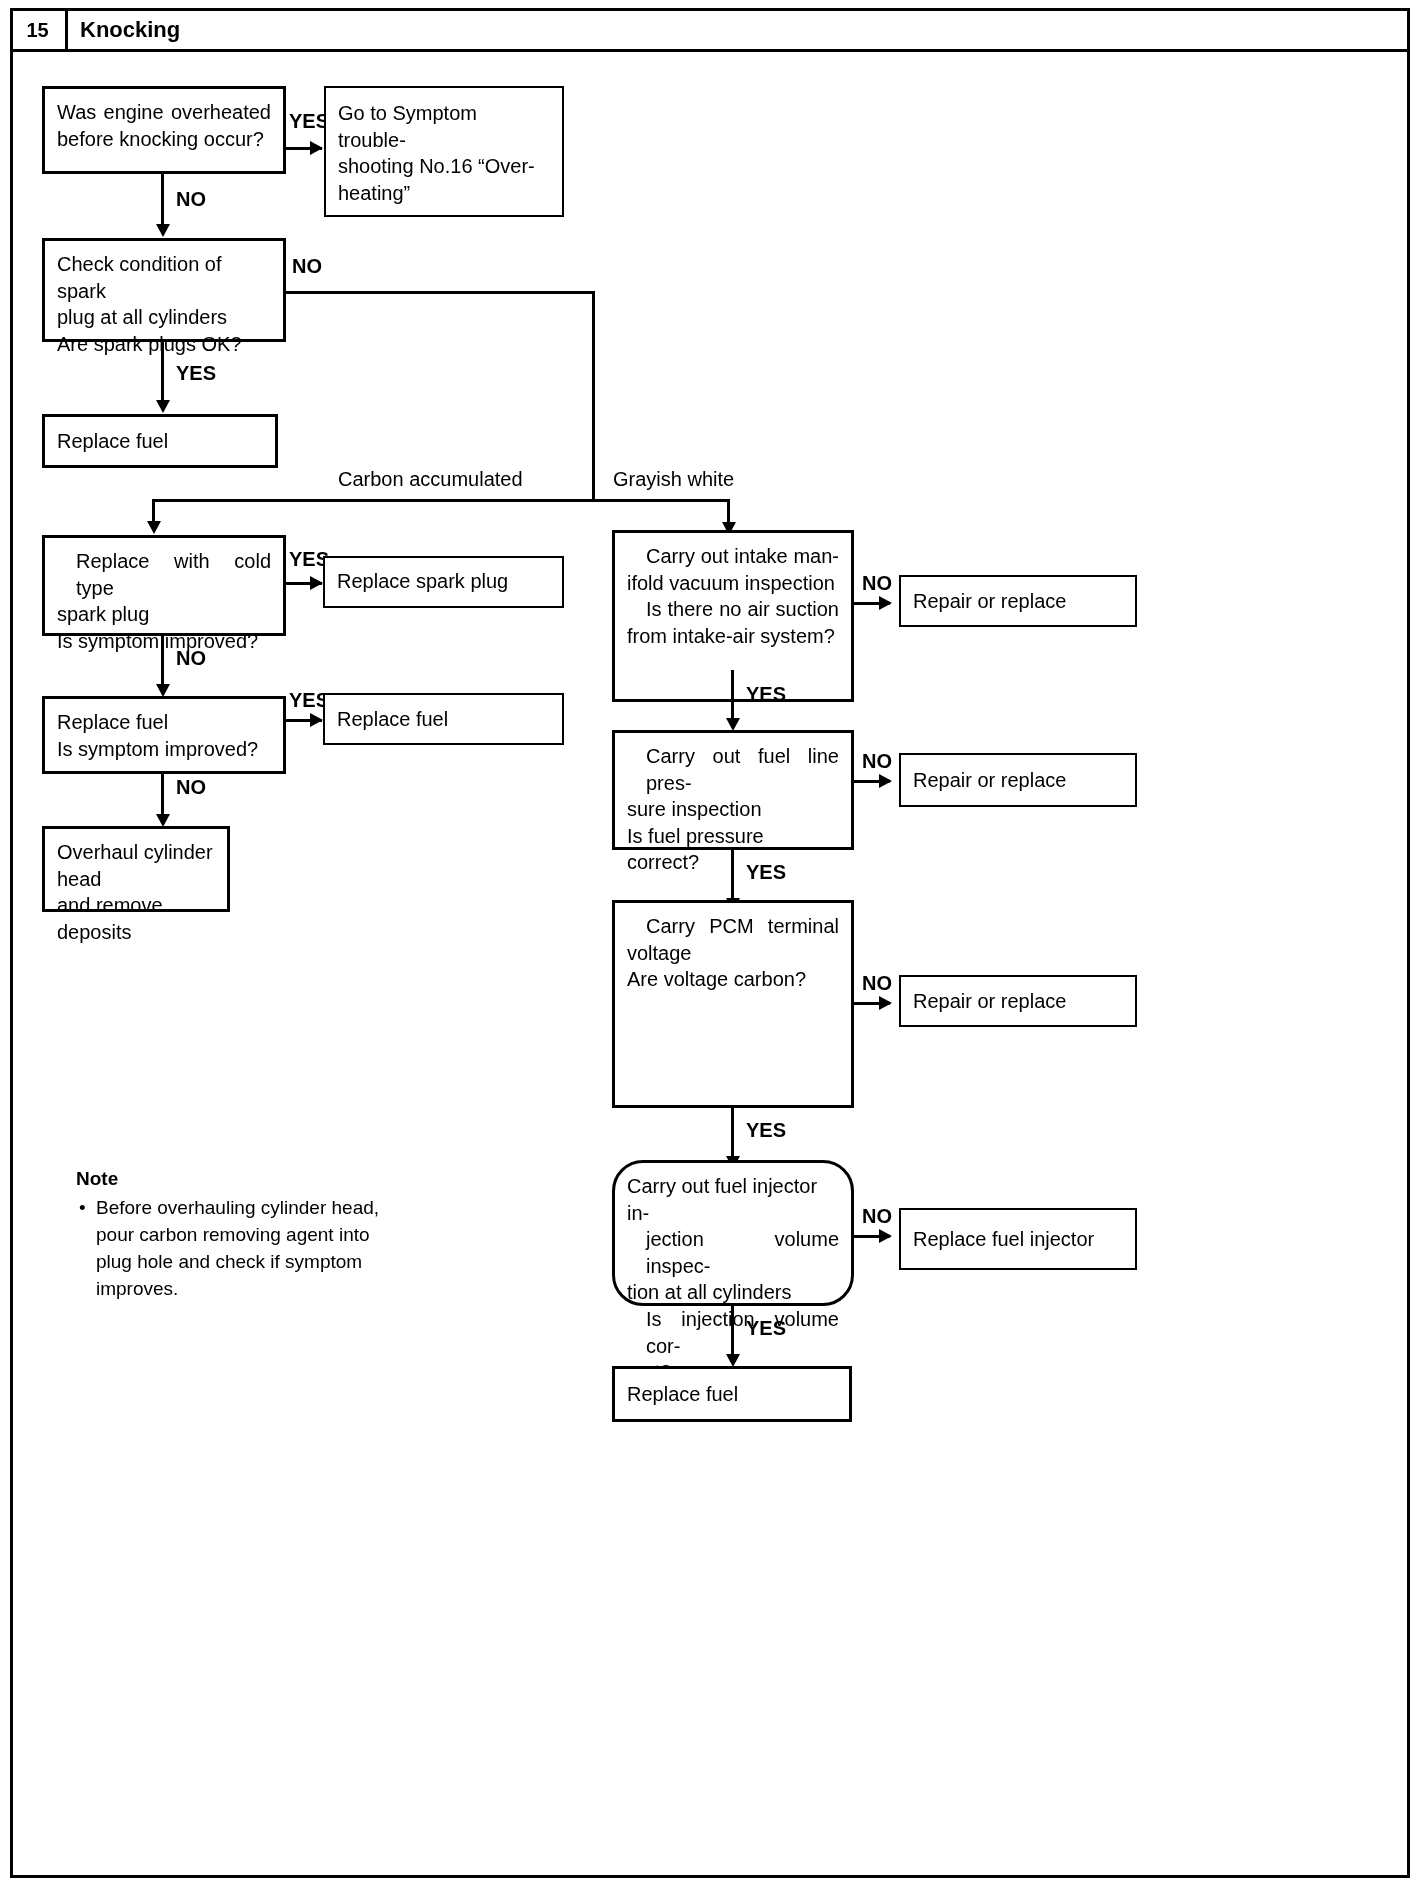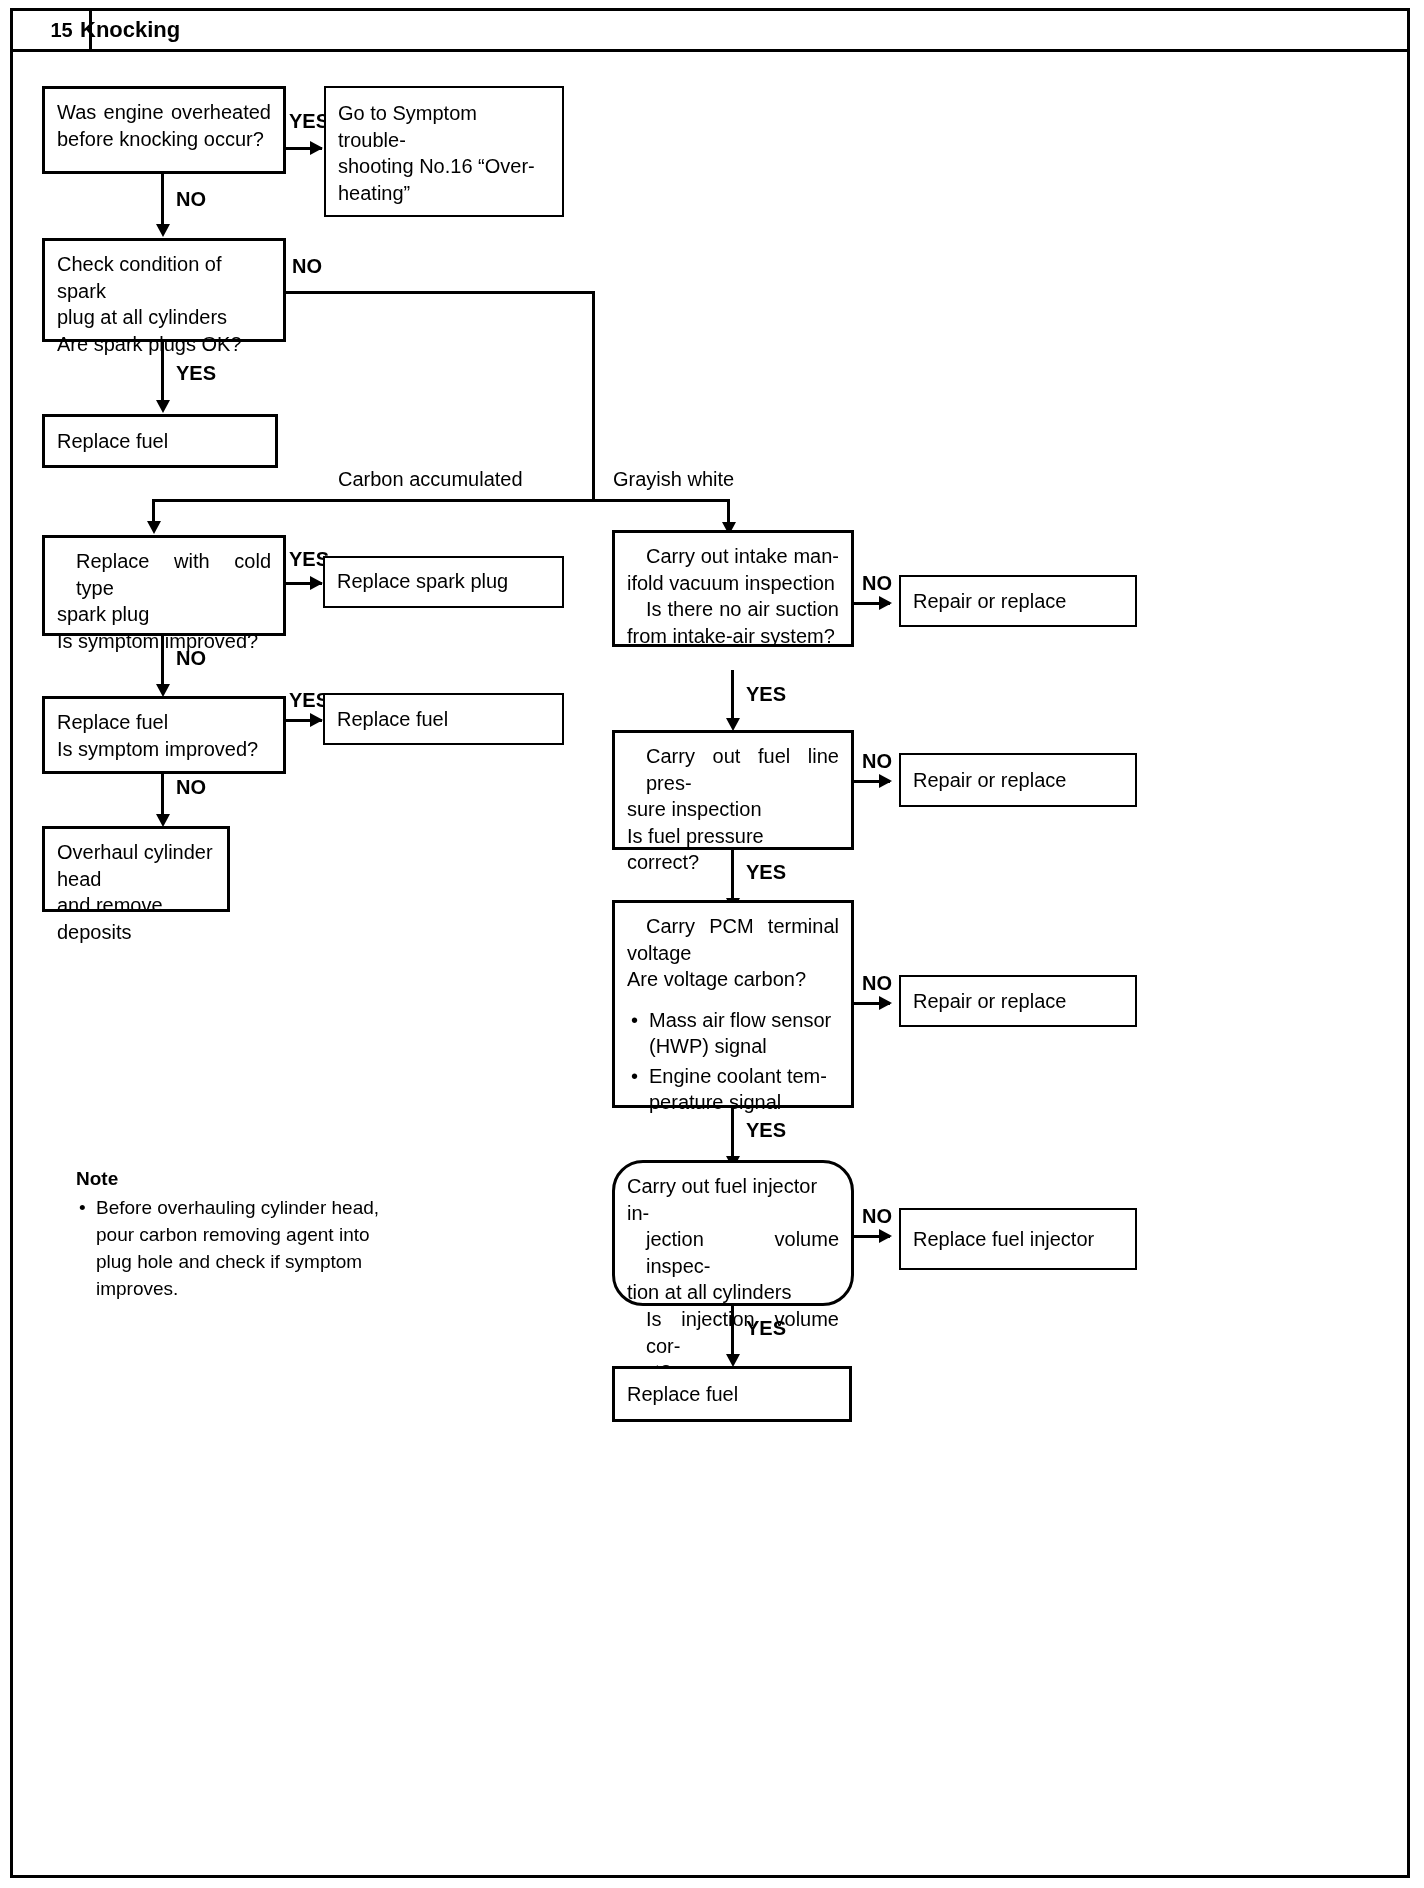--- a/index.html
+++ b/index.html
@@ -30,21 +30,21 @@
     border-bottom:3px solid #000;
     box-sizing:border-box;
   }
   .header-num{
     position:absolute;
     left:10px; top:8px;
     width:58px; height:44px;
     border-right:3px solid #000;
     box-sizing:border-box;
     display:flex; align-items:center; justify-content:center;
-    font-weight:bold; font-size:20px;margin-left:24px;
+    font-weight:bold; font-size:20px;
   }
   .header-title{
     position:absolute;
     left:80px; top:8px;
     height:44px;
     display:flex; align-items:center;
     font-weight:bold; font-size:22px;
   }
 
   
@@ -230,21 +230,21 @@
     <ul>
       <li>
         <span>Before overhauling cylinder head,</span><br>
         <span>pour carbon removing agent into</span><br>
         <span>plug hole and check if symptom</span><br>
         <span>improves.</span>
       </li>
     </ul>
   </div>
 
-  <div class="box" style="left:612px; top:530px; width:242px; height:117px;">
+  <div class="box" style="left:612px; top:530px; width:242px; height:172px;">
     <p class="just" style="text-align:justify;text-align-last:justify;">Carry out intake man-</p>
     <p>ifold vacuum inspection</p>
     <p class="just" style="text-align:justify;text-align-last:justify;">Is there no air suction</p>
     <p>from intake-air system?</p>
   </div>
 
   <div class="lbl" style="left:862px; top:572px;">NO</div>
   <div class="hline" style="left:854px; top:602px; width:36px;"></div>
   <div class="arrow-right" style="left:879px; top:596px;"></div>
 
@@ -271,30 +271,20 @@
   </div>
 
   <div class="vline" style="left:731px; top:850px; height:52px;"></div>
   <div class="arrow-down" style="left:726px; top:898px;"></div>
   <div class="lbl" style="left:746px; top:861px;">YES</div>
 
   <div class="box" style="left:612px; top:900px; width:242px; height:208px;">
     <p class="just" style="text-align:justify;text-align-last:justify;">Carry  PCM  terminal</p>
     <p>voltage</p>
     <p>Are voltage carbon?</p>
-    <ul class="blist">
-      <li>
-        <span>Mass air flow sensor</span><br>
-        <span>(HWP) signal</span>
-      </li>
-      <li>
-        <span>Engine coolant tem-</span><br>
-        <span>perature signal</span>
-      </li>
-    </ul>
   </div>
 
   <div class="lbl" style="left:862px; top:972px;">NO</div>
   <div class="hline" style="left:854px; top:1002px; width:36px;"></div>
   <div class="arrow-right" style="left:879px; top:996px;"></div>
 
   <div class="box thin" style="left:899px; top:975px; width:238px; height:52px; display:flex; align-items:center;">
     <p>Repair or replace</p>
   </div>
 

